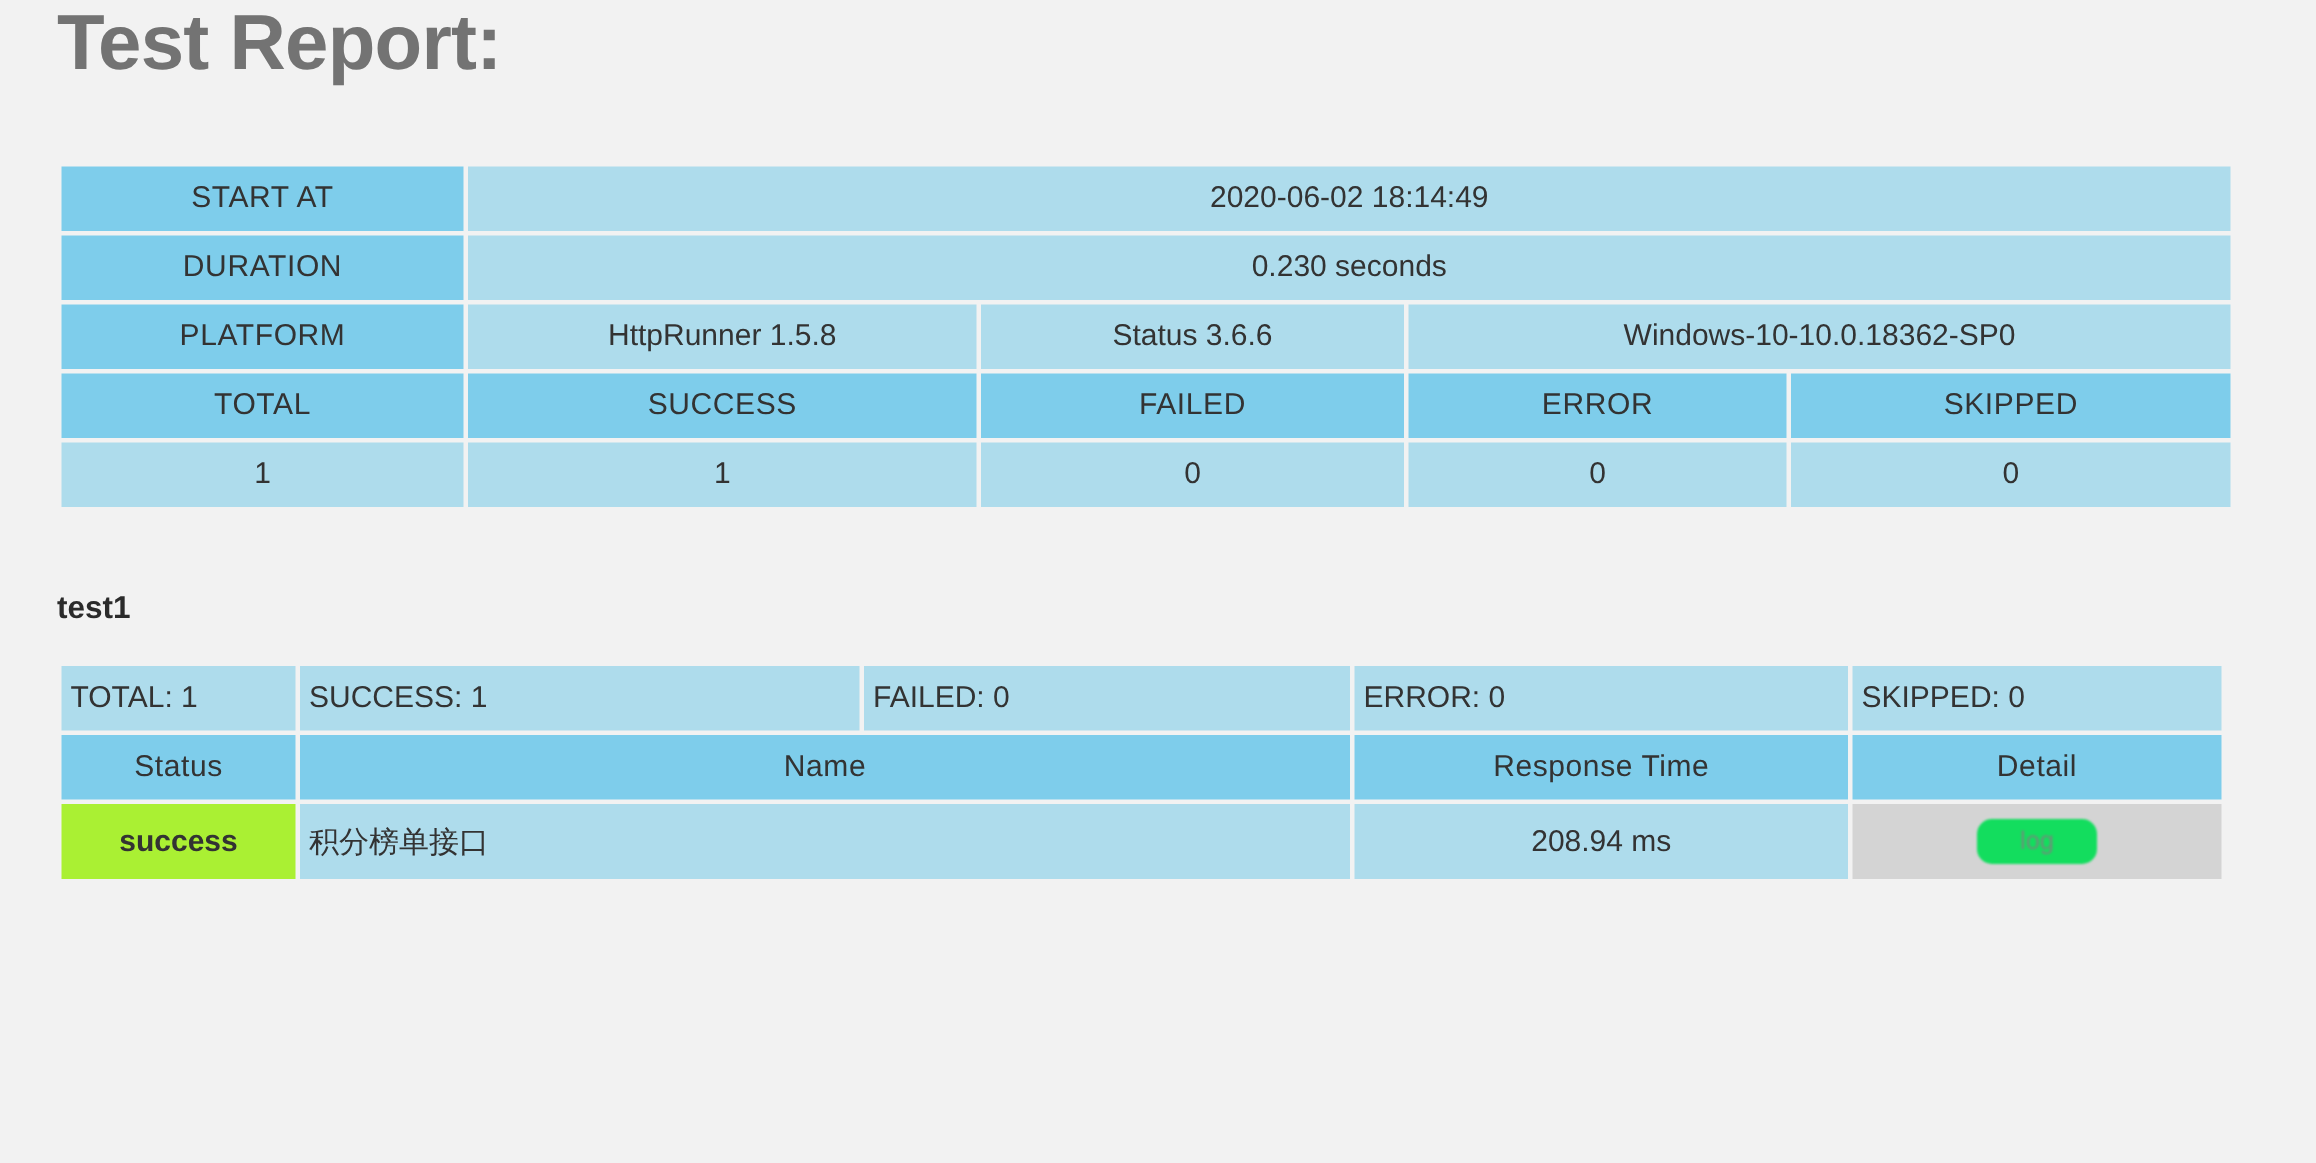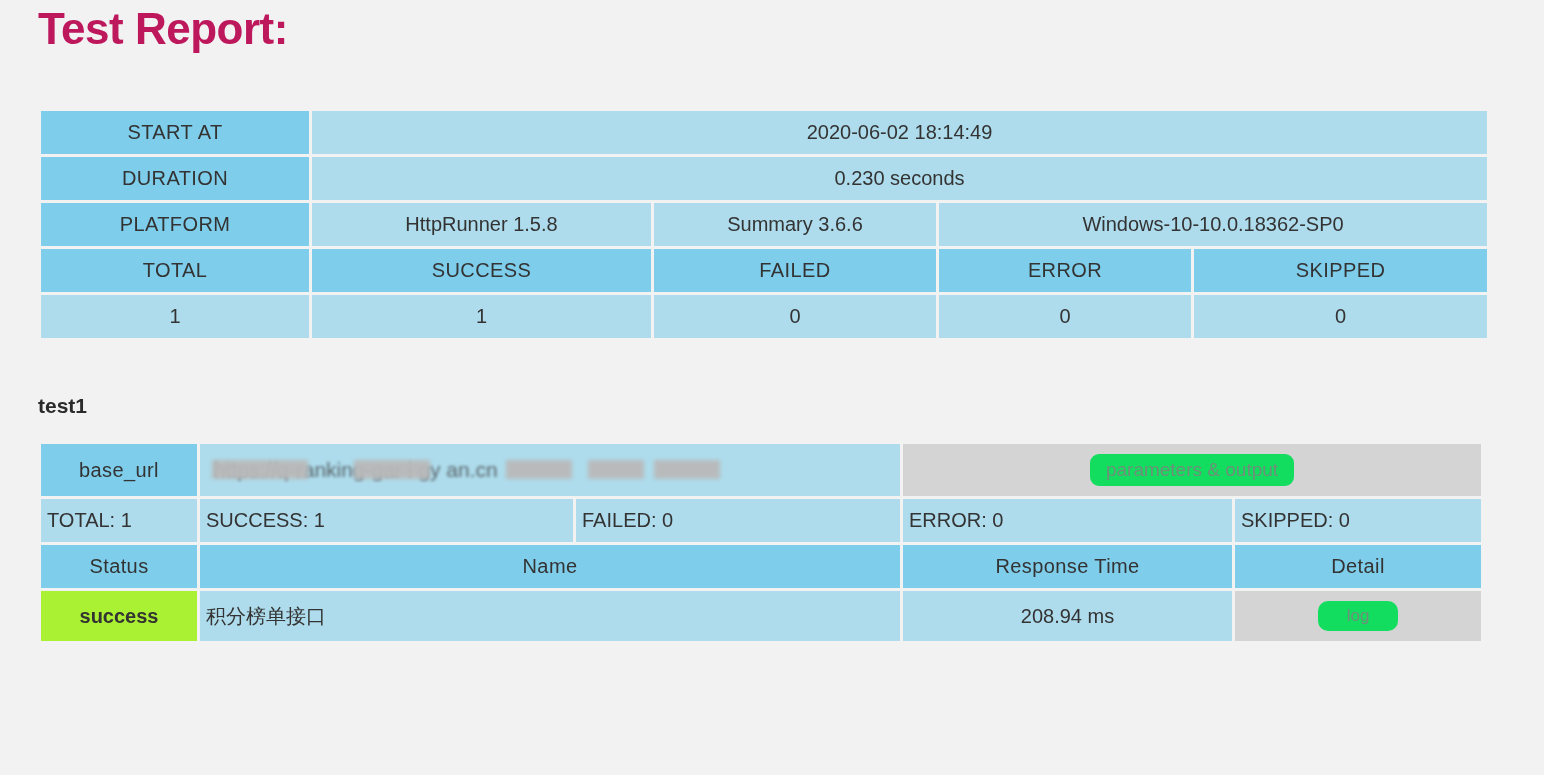--- a/index.html
+++ b/index.html
@@ -17,25 +17,25 @@
     width: 1544px;
     height: 775px;
     background: #f2f2f2;
     box-sizing: border-box;
     padding: 0 0 0 38px;
   }
 
   h1.report-title {
     margin: 0;
     padding-top: 2px;
-    font-size: 44px;
+    font-size: 52px;
     line-height: 54px;
     font-weight: bold;
     letter-spacing: -0.5px;
-    color: #be185d;
+    color: #737373;
   }
   h2.section-title {
     margin: 0;
     font-size: 32px;
     line-height: 38px;
     font-weight: bold;
     color: #2b2b2b;
   }
   h3.case-title {
     margin: 0;
@@ -169,21 +169,21 @@
         <td class="hd">START AT</td>
         <td colspan="4">2020-06-02 18:14:49</td>
       </tr>
       <tr>
         <td class="hd">DURATION</td>
         <td colspan="4">0.230 seconds</td>
       </tr>
       <tr>
         <td class="hd">PLATFORM</td>
         <td>HttpRunner 1.5.8</td>
-        <td>Summary 3.6.6</td>
+        <td>Status 3.6.6</td>
         <td colspan="2">Windows-10-10.0.18362-SP0</td>
       </tr>
       <tr>
         <td class="hd">TOTAL</td>
         <td class="hd">SUCCESS</td>
         <td class="hd">FAILED</td>
         <td class="hd">ERROR</td>
         <td class="hd">SKIPPED</td>
       </tr>
       <tr>
@@ -208,36 +208,20 @@
   <table class="rpt det">
     <colgroup>
       <col class="d0">
         <col class="d1">
         <col class="d2">
         <col class="d3">
         <col class="d4">
     </colgroup>
     <tbody>
       <tr>
-        <td class="hd">base_url</td>
-        <td colspan="2" class="left">
-          <span class="url-redacted">
-            <span class="utext">https://q-ranking-gar  i  gy   an.cn</span>
-            <span class="mask m1"></span>
-            <span class="mask m2"></span>
-            <span class="mask m3"></span>
-            <span class="mask m4"></span>
-            <span class="mask m5"></span>
-          </span>
-        </td>
-        <td colspan="2" class="gray">
-          <span class="badge">parameters &amp; output</span>
-        </td>
-      </tr>
-      <tr>
         <td class="left">TOTAL: 1</td>
         <td class="left">SUCCESS: 1</td>
         <td class="left">FAILED: 0</td>
         <td class="left">ERROR: 0</td>
         <td class="left">SKIPPED: 0</td>
       </tr>
       <tr>
         <td class="hd">Status</td>
         <td class="hd" colspan="2">Name</td>
         <td class="hd">Response Time</td>

